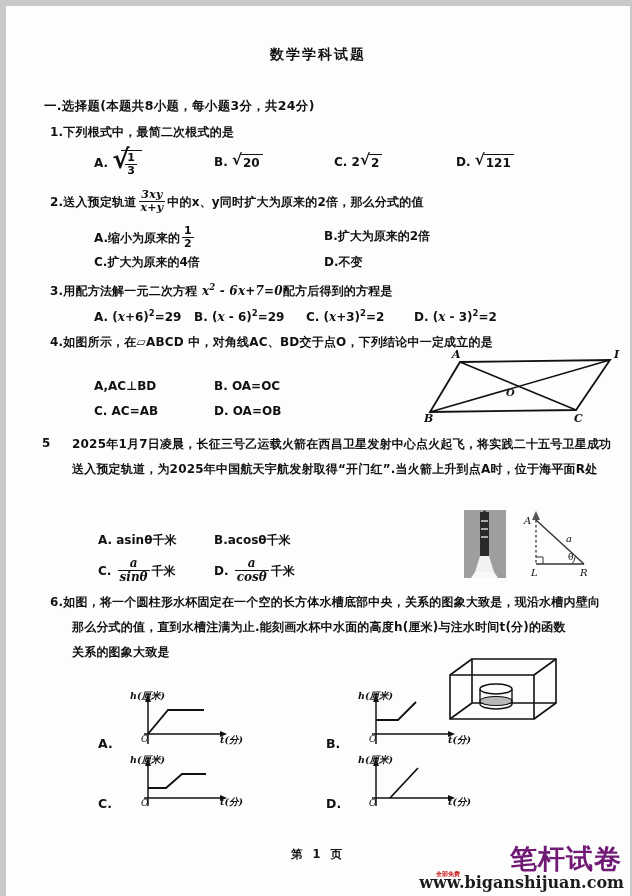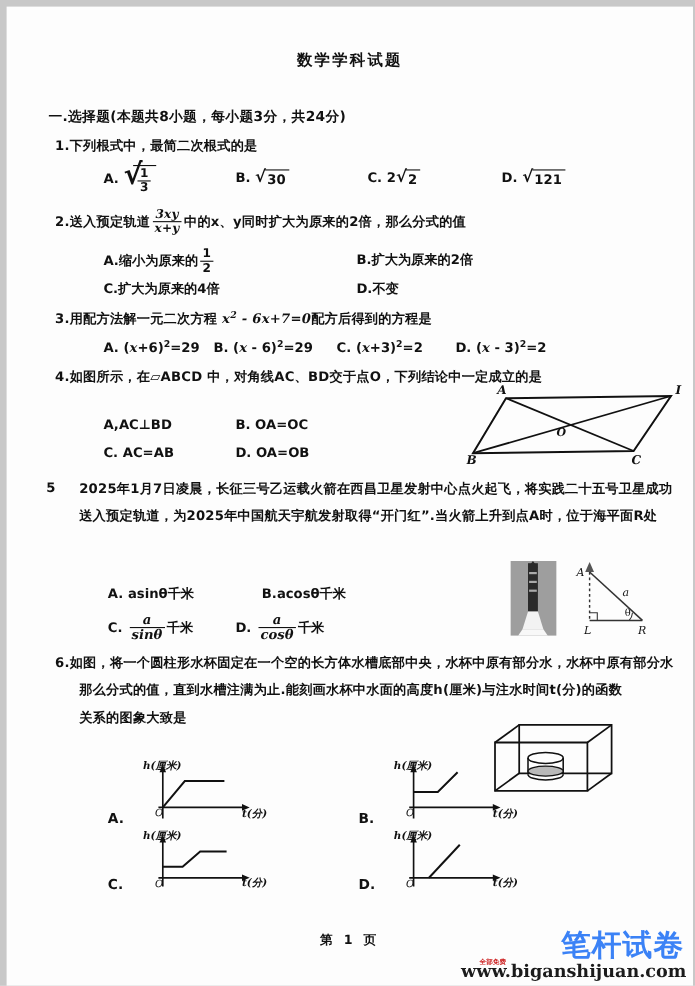--- a/index.html
+++ b/index.html
@@ -121,21 +121,21 @@
     right: 2px;
     top: 840px;
     width: 212px;
     height: 56px;
     text-align: right;
   }
   .wm-cn {
     font-family: Liberation Serif, serif;
     font-size: 27px;
     font-weight: bold;
-    color: #3b82f6;
+    color: #701a75;
     letter-spacing: 1px;
     line-height: 1;
     margin: 0 6px 0 0;
   }
   .wm-url {
     font-family: "DejaVu Serif", "Liberation Serif", serif;
     font-size: 16px;
     font-weight: bold;
     color: #1b1b1b;
     letter-spacing: 0px;
@@ -178,21 +178,21 @@
 
   <div class="qstem" style="left:44px; top:118px;">
     <span>1.</span><span>下列根式中，最简二次根式的是</span>
   </div>
   <div class="opt" style="left:88px; top:144px;">
     <span>A.</span>
     <span class="rad tall"><span class="radsign">√</span><span class="radbody"><span class="frac" style="top:0px;"><span class="num">1</span><span class="den">3</span></span></span></span>
   </div>
   <div class="opt" style="left:208px; top:148px;">
     <span>B.</span>
-    <span class="rad"><span class="radsign">√</span><span class="radbody">30</span></span>
+    <span class="rad"><span class="radsign">√</span><span class="radbody">20</span></span>
   </div>
   <div class="opt" style="left:328px; top:148px;">
     <span>C.</span>
     2<span class="rad"><span class="radsign">√</span><span class="radbody">2</span></span>
   </div>
   <div class="opt" style="left:450px; top:148px;">
     <span>D.</span>
     <span class="rad"><span class="radsign">√</span><span class="radbody">121</span></span>
   </div>
 
@@ -258,21 +258,21 @@
 
   <div class="qstem" style="left:36px; top:430px;">
     <span>5</span>
   </div>
   <div class="qstem" style="left:66px; top:430px;">2025年1月7日凌晨，长征三号乙运载火箭在西昌卫星发射中心点火起飞，将实践二十五号卫星成功</div>
   <div class="qstem" style="left:66px; top:455px;">送入预定轨道，为2025年中国航天宇航发射取得“开门红”.当火箭上升到点A时，位于海平面R处</div>
 
   <div class="opt" style="left:92px; top:526px;">
     <span>A.</span> asinθ千米
   </div>
-  <div class="opt" style="left:208px; top:526px;margin-left:24px;">
+  <div class="opt" style="left:208px; top:526px;">
     <span>B.</span>acosθ千米
   </div>
   <div class="opt" style="left:92px; top:552px;">
     <span>C.</span>
     <span class="frac mi" style="font-size:12px;"><span class="num">a</span><span class="den">sinθ</span></span>千米
   </div>
   <div class="opt" style="left:208px; top:552px;">
     <span>D.</span>
     <span class="frac mi" style="font-size:12px;"><span class="num">a</span><span class="den">cosθ</span></span>千米
   </div>
@@ -296,21 +296,21 @@
     <polyline points="22,51 29,51 29,58" fill="none" stroke="#333" stroke-width="1"></polyline>
     <path d="M 58 58 A 12 12 0 0 0 61 51" fill="none" stroke="#333" stroke-width="1"></path>
     <text x="10" y="18" font-size="10" font-style="italic" font-family="DejaVu Serif, serif" fill="#111">A</text>
     <text x="52" y="36" font-size="10" font-style="italic" font-family="DejaVu Serif, serif" fill="#111">a</text>
     <text x="54" y="54" font-size="9" font-family="DejaVu Serif, serif" fill="#111">θ</text>
     <text x="17" y="70" font-size="10" font-style="italic" font-family="DejaVu Serif, serif" fill="#111">L</text>
     <text x="66" y="70" font-size="10" font-style="italic" font-family="DejaVu Serif, serif" fill="#111">R</text>
   </svg>
 
   <div class="qstem" style="left:44px; top:588px;">
-    <span>6.</span><span>如图，将一个圆柱形水杯固定在一个空的长方体水槽底部中央，水杯中原有部分水，水杯中原有部分水</span>
+    <span>6.</span><span>如图，将一个圆柱形水杯固定在一个空的长方体水槽底部中央，关系的图象大致是，现沿水槽内壁向</span>
   </div>
   <div class="qstem" style="left:66px; top:613px;">那么分式的值，直到水槽注满为止.能刻画水杯中水面的高度h(厘米)与注水时间t(分)的函数</div>
   <div class="qstem" style="left:66px; top:638px;">关系的图象大致是</div>
 
   <svg class="diagram" style="left:438px; top:645px;" width="120" height="76">
     <polygon points="28,8 112,8 112,52 28,52" fill="none" stroke="#111" stroke-width="1.6"></polygon>
     <polygon points="6,24 90,24 90,68 6,68" fill="none" stroke="#111" stroke-width="1.6"></polygon>
     <line x1="28" y1="8" x2="6" y2="24" stroke="#111" stroke-width="1.6"></line>
     <line x1="112" y1="8" x2="90" y2="24" stroke="#111" stroke-width="1.6"></line>
     <line x1="112" y1="52" x2="90" y2="68" stroke="#111" stroke-width="1.6"></line>

